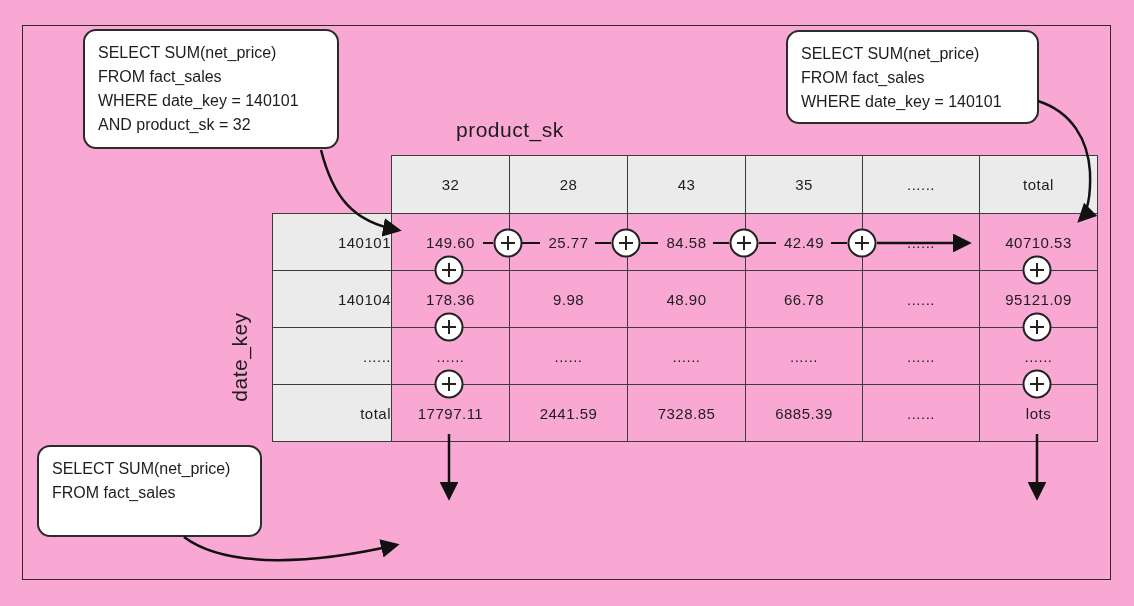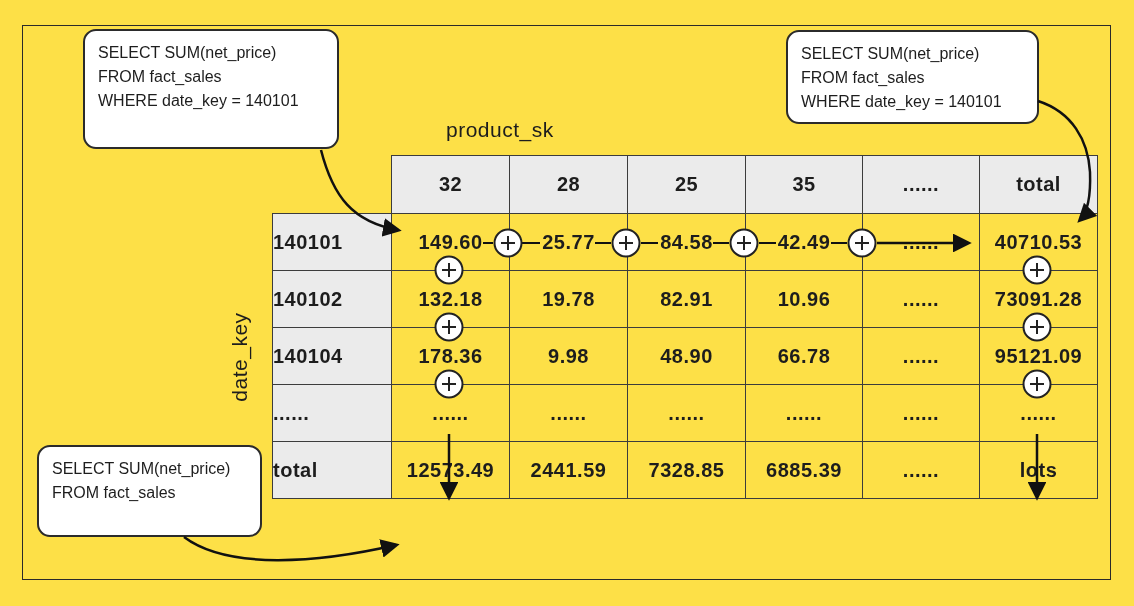--- a/index.html
+++ b/index.html
@@ -1,20 +1,20 @@
 <!DOCTYPE html>
 <html><head>
 <meta charset="utf-8">
 <style>
   html, body { margin: 0; padding: 0; background: #ffffff; }
   #figure {
     position: relative;
     width: 1134px;
     height: 606px;
-    background: #fde047;
+    background: #f9a8d4;
     font-family: "Liberation Sans", sans-serif;
     color: #1d1d1d;
     overflow: hidden;
   }
   #frame {
     position: absolute;
     left: 22px; top: 25px;
     width: 1089px; height: 555px;
     border: 1.5px solid #2a2a2a;
     box-sizing: border-box;
@@ -35,48 +35,47 @@
   #callout-top-left   { left: 83px;  top: 29px;  width: 256px; height: 120px; }
   #callout-top-right  { left: 786px; top: 30px;  width: 253px; height: 94px; }
   #callout-bottom-left{ left: 37px;  top: 445px; width: 225px; height: 92px; }
 
   .axis-label {
     position: absolute;
     font-size: 21px;
     letter-spacing: 0.5px;
     z-index: 2;
   }
-  #col-axis-label { left: 446px; top: 118px; }
+  #col-axis-label { left: 456px; top: 118px; }
   #row-axis-label {
     left: 180px; top: 345px;
     width: 120px; height: 24px;
     text-align: center;
     transform: rotate(-90deg);
   }
 
   table.cube {
     position: absolute;
     left: 272px; top: 155px;
     border-collapse: collapse;
     table-layout: fixed;
     z-index: 1;
   }
   table.cube td {
     border: 1.5px solid #3c3c3c;
     text-align: center;
     vertical-align: middle;
-    font-size: 20px;
+    font-size: 15px;
     letter-spacing: 0.5px;
     padding: 0;
     overflow: hidden;
-    font-weight: bold;
   }
   table.cube td.corner { border: none; background: transparent; }
   table.cube td.hdr { background: #ebebeb; }
-  table.cube td.rowhdr { text-align: left; padding-right: 19px; }
+  table.cube td.rowhdr { text-align: right; }
 
   svg#overlay {
     position: absolute;
     left: 0; top: 0;
     width: 1134px; height: 606px;
     z-index: 4;
     pointer-events: none;
   }
   .arrow { stroke: #111111; stroke-width: 2.5; fill: none; }
   .dash  { stroke: #111111; stroke-width: 2;   fill: none; }
@@ -86,20 +85,21 @@
 </head>
 <body>
 
 <div id="figure">
   <div id="frame"></div>
 
   <div class="callout" id="callout-top-left">
     <span class="line">SELECT SUM(net_price)</span>
     <span class="line">FROM fact_sales</span>
     <span class="line">WHERE date_key = 140101</span>
+    <span class="line">AND product_sk = 32</span>
   </div>
   <div class="callout" id="callout-top-right">
     <span class="line">SELECT SUM(net_price)</span>
     <span class="line">FROM fact_sales</span>
     <span class="line">WHERE date_key = 140101</span>
   </div>
   <div class="callout" id="callout-bottom-left">
     <span class="line">SELECT SUM(net_price)</span>
     <span class="line">FROM fact_sales</span>
   </div>
@@ -115,64 +115,55 @@
       <col style="width:118px">
         <col style="width:117px">
         <col style="width:117px">
       <col style="width:118px">
     </colgroup>
     <tbody>
         <tr style="height:58px">
       <td class="corner"></td>
       <td class="hdr">32</td>
       <td class="hdr">28</td>
-      <td class="hdr">25</td>
+      <td class="hdr">43</td>
       <td class="hdr">35</td>
       <td class="hdr">......</td>
       <td class="hdr">total</td>
     </tr>
     <tr style="height:57px">
       <td class="hdr rowhdr">140101</td>
       <td>149.60</td>
       <td>25.77</td>
       <td>84.58</td>
       <td>42.49</td>
       <td>......</td>
       <td>40710.53</td>
     </tr>
     <tr style="height:57px">
-      <td class="hdr rowhdr">140102</td>
-      <td>132.18</td>
-      <td>19.78</td>
-      <td>82.91</td>
-      <td>10.96</td>
-      <td>......</td>
-      <td>73091.28</td>
-    </tr>
-    <tr style="height:57px">
       <td class="hdr rowhdr">140104</td>
       <td>178.36</td>
       <td>9.98</td>
       <td>48.90</td>
       <td>66.78</td>
       <td>......</td>
       <td>95121.09</td>
     </tr>
     <tr style="height:57px">
       <td class="hdr rowhdr">......</td>
       <td>......</td>
       <td>......</td>
       <td>......</td>
       <td>......</td>
       <td>......</td>
       <td>......</td>
     </tr>
     <tr style="height:57px">
       <td class="hdr rowhdr">total</td>
-      <td>12573.49</td>
+      <td>17797.11</td>
       <td>2441.59</td>
       <td>7328.85</td>
       <td>6885.39</td>
       <td>......</td>
       <td>lots</td>
     </tr>
   </tbody>
     </table>
 
   <svg id="overlay" viewBox="0 0 1134 606">

